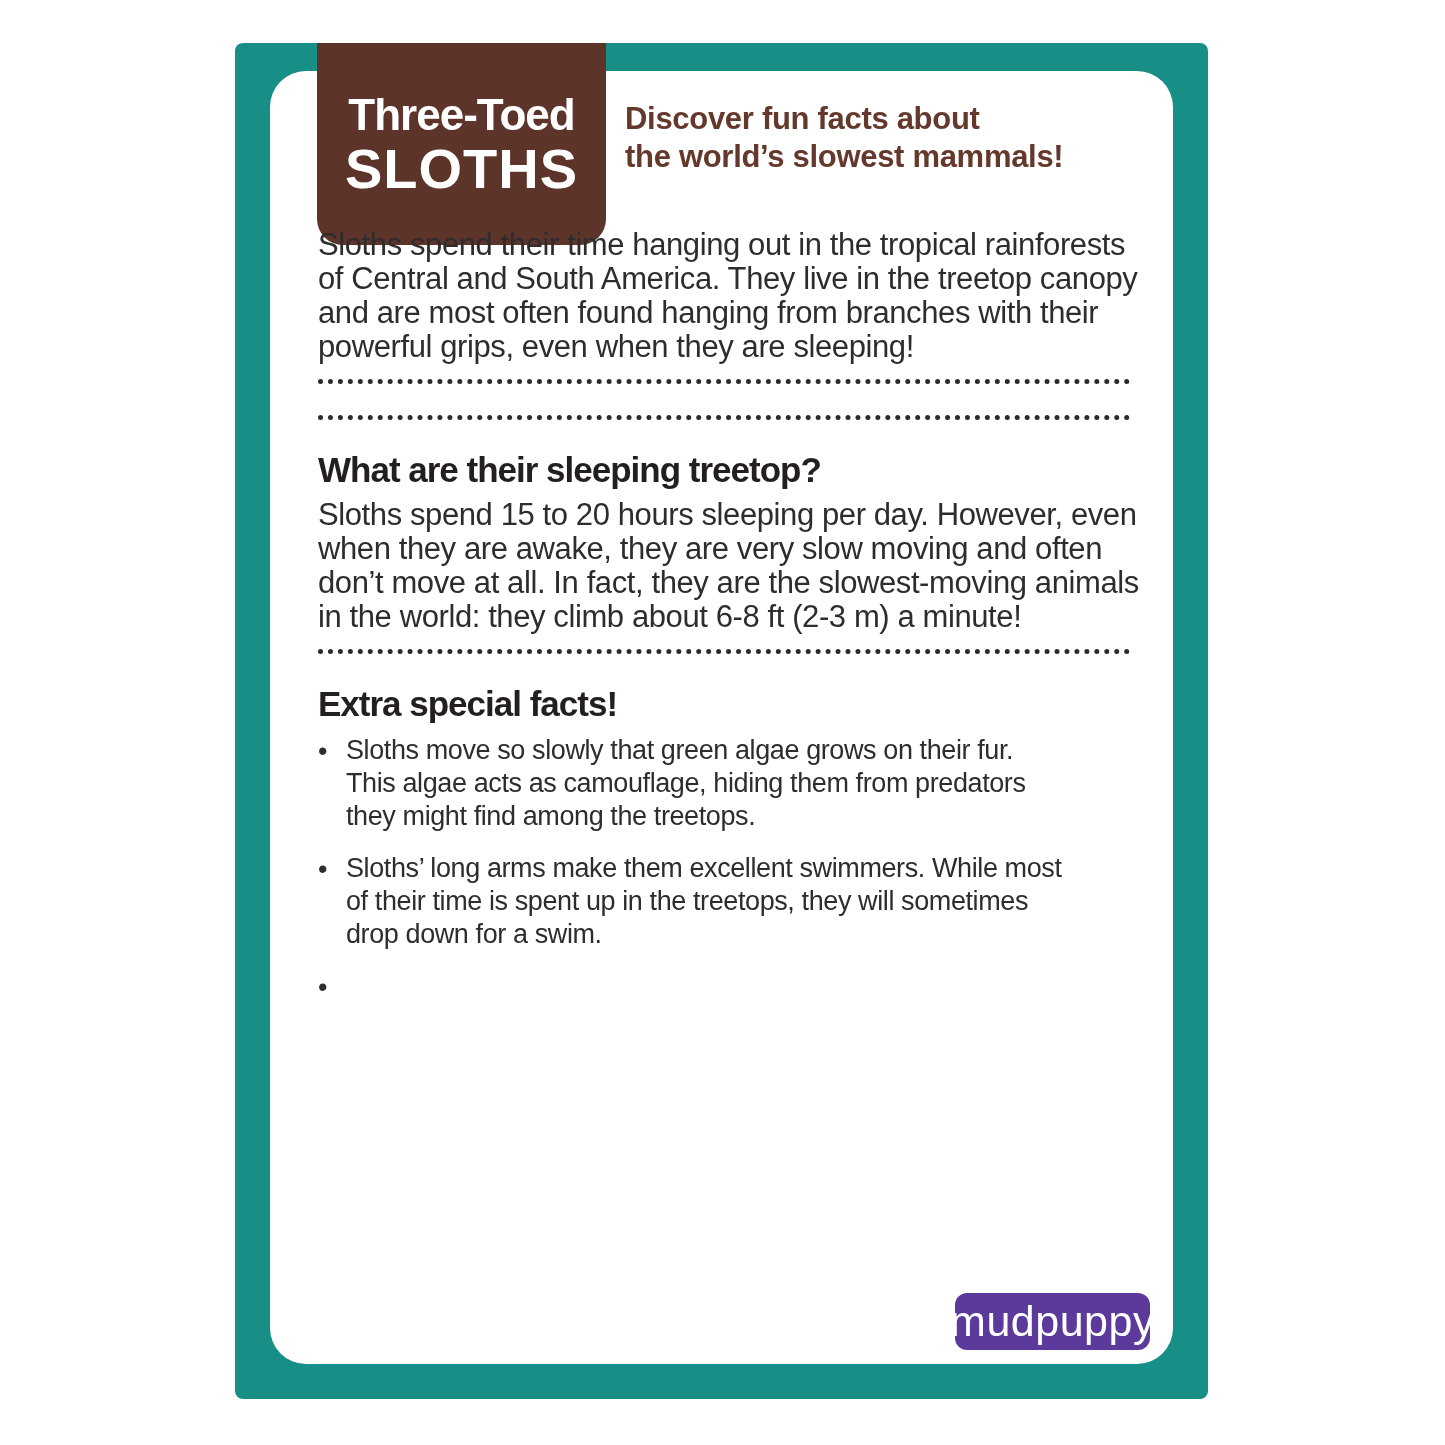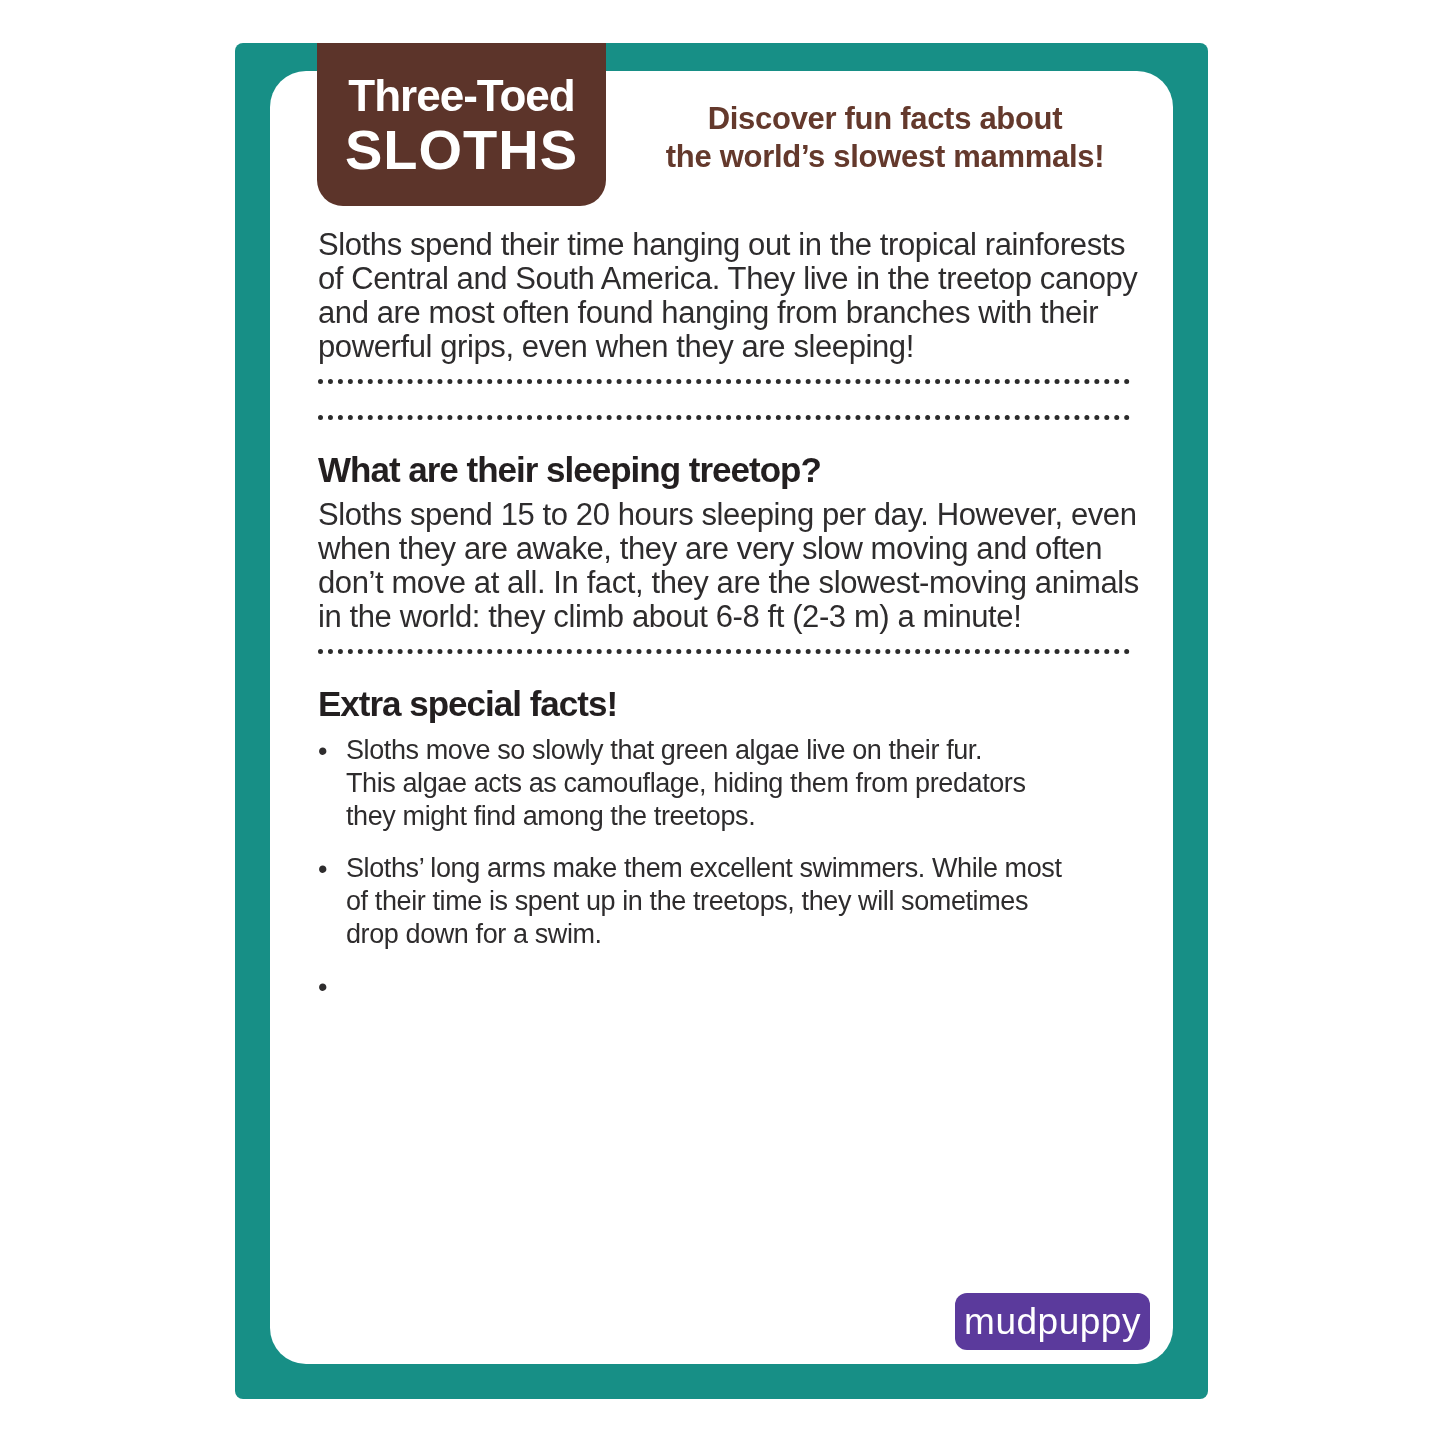--- a/index.html
+++ b/index.html
@@ -9,48 +9,48 @@
   *{margin:0;padding:0;box-sizing:border-box;}
   html,body{width:1445px;height:1445px;background:#ffffff;
     font-family:"Liberation Sans","DejaVu Sans",sans-serif;}
   .page{position:relative;width:1445px;height:1445px;background:#ffffff;overflow:hidden;}
 
   .frame{position:absolute;left:235px;top:43px;width:973px;height:1356px;
     background:var(--teal);border-radius:8px;}
   .card{position:absolute;left:35px;top:28px;right:35px;bottom:35px;
     background:#ffffff;border-radius:36px;}
 
-  .badge{position:absolute;left:317px;top:43px;width:289px;height:163px;
+  .badge{position:absolute;left:317px;top:43px;width:289px;height:202px;
     background:var(--badge-brown);border-radius:0 0 26px 26px;
     display:flex;flex-direction:column;align-items:center;justify-content:center;
     color:#ffffff;text-align:center;}
   .badge-line1{font-size:44px;font-weight:bold;letter-spacing:-1px;line-height:50px;}
   .badge-line2{font-size:56px;font-weight:bold;letter-spacing:1px;line-height:58px;}
 
-  .tagline{position:absolute;left:625px;top:100px;width:520px;text-align:center;
+  .tagline{position:absolute;left:625px;top:100px;width:520px;text-align:left;
     color:var(--tagline-brown);font-weight:bold;font-size:31px;line-height:38px;
     letter-spacing:-0.3px;white-space:pre;}
 
   .content{position:absolute;left:318px;top:228px;width:815px;}
   .section-heading{font-size:35px;font-weight:bold;color:var(--heading);
     letter-spacing:-1px;line-height:40px;margin-bottom:8px;}
   .body-text{font-size:31px;color:var(--body);line-height:34px;
     letter-spacing:-0.4px;white-space:pre;margin-bottom:14px;}
   .divider{width:812px;height:6px;border-bottom:5px dotted #2b2b2b;margin-bottom:30px;}
 
   .bullets{margin-top:10px;}
   .bullet-row{display:flex;align-items:flex-start;margin-bottom:19px;}
   .bullet-marker{width:28px;font-size:27px;color:var(--body);line-height:34px;flex:0 0 28px;}
   .bullet-text{font-size:27px;color:var(--body);line-height:33px;
     letter-spacing:-0.4px;white-space:pre;}
 
   .logo{position:absolute;left:955px;top:1293px;width:195px;height:57px;
     background:var(--logo-purple);border-radius:12px;
     display:flex;align-items:center;justify-content:center;}
-  .logo-text{color:#ffffff;font-size:37px;font-weight:500;letter-spacing:0.5px;}
+  .logo-text{color:#ffffff;font-size:43px;font-weight:500;letter-spacing:0.5px;}
 </style>
 </head>
 <body>
 
 <div class="page">
 
   <div class="frame">
     <div class="card"></div>
   </div>
 
@@ -84,21 +84,21 @@
 in the world: they climb about 6-8 ft (2-3 m) a minute!</div>
       <div class="divider"></div>
     </div>
 
     <div>
       <div class="section-heading">Extra special facts!</div>
       <div class="bullets">
 
         <div class="bullet-row">
           <div class="bullet-marker">•</div>
-          <div class="bullet-text">Sloths move so slowly that green algae live on their fur.
+          <div class="bullet-text">Sloths move so slowly that green algae grows on their fur.
 This algae acts as camouflage, hiding them from predators
 they might find among the treetops.</div>
         </div>
 
         <div class="bullet-row">
           <div class="bullet-marker">•</div>
           <div class="bullet-text">Sloths’ long arms make them excellent swimmers. While most
 of their time is spent up in the treetops, they will sometimes
 drop down for a swim.</div>
         </div>

